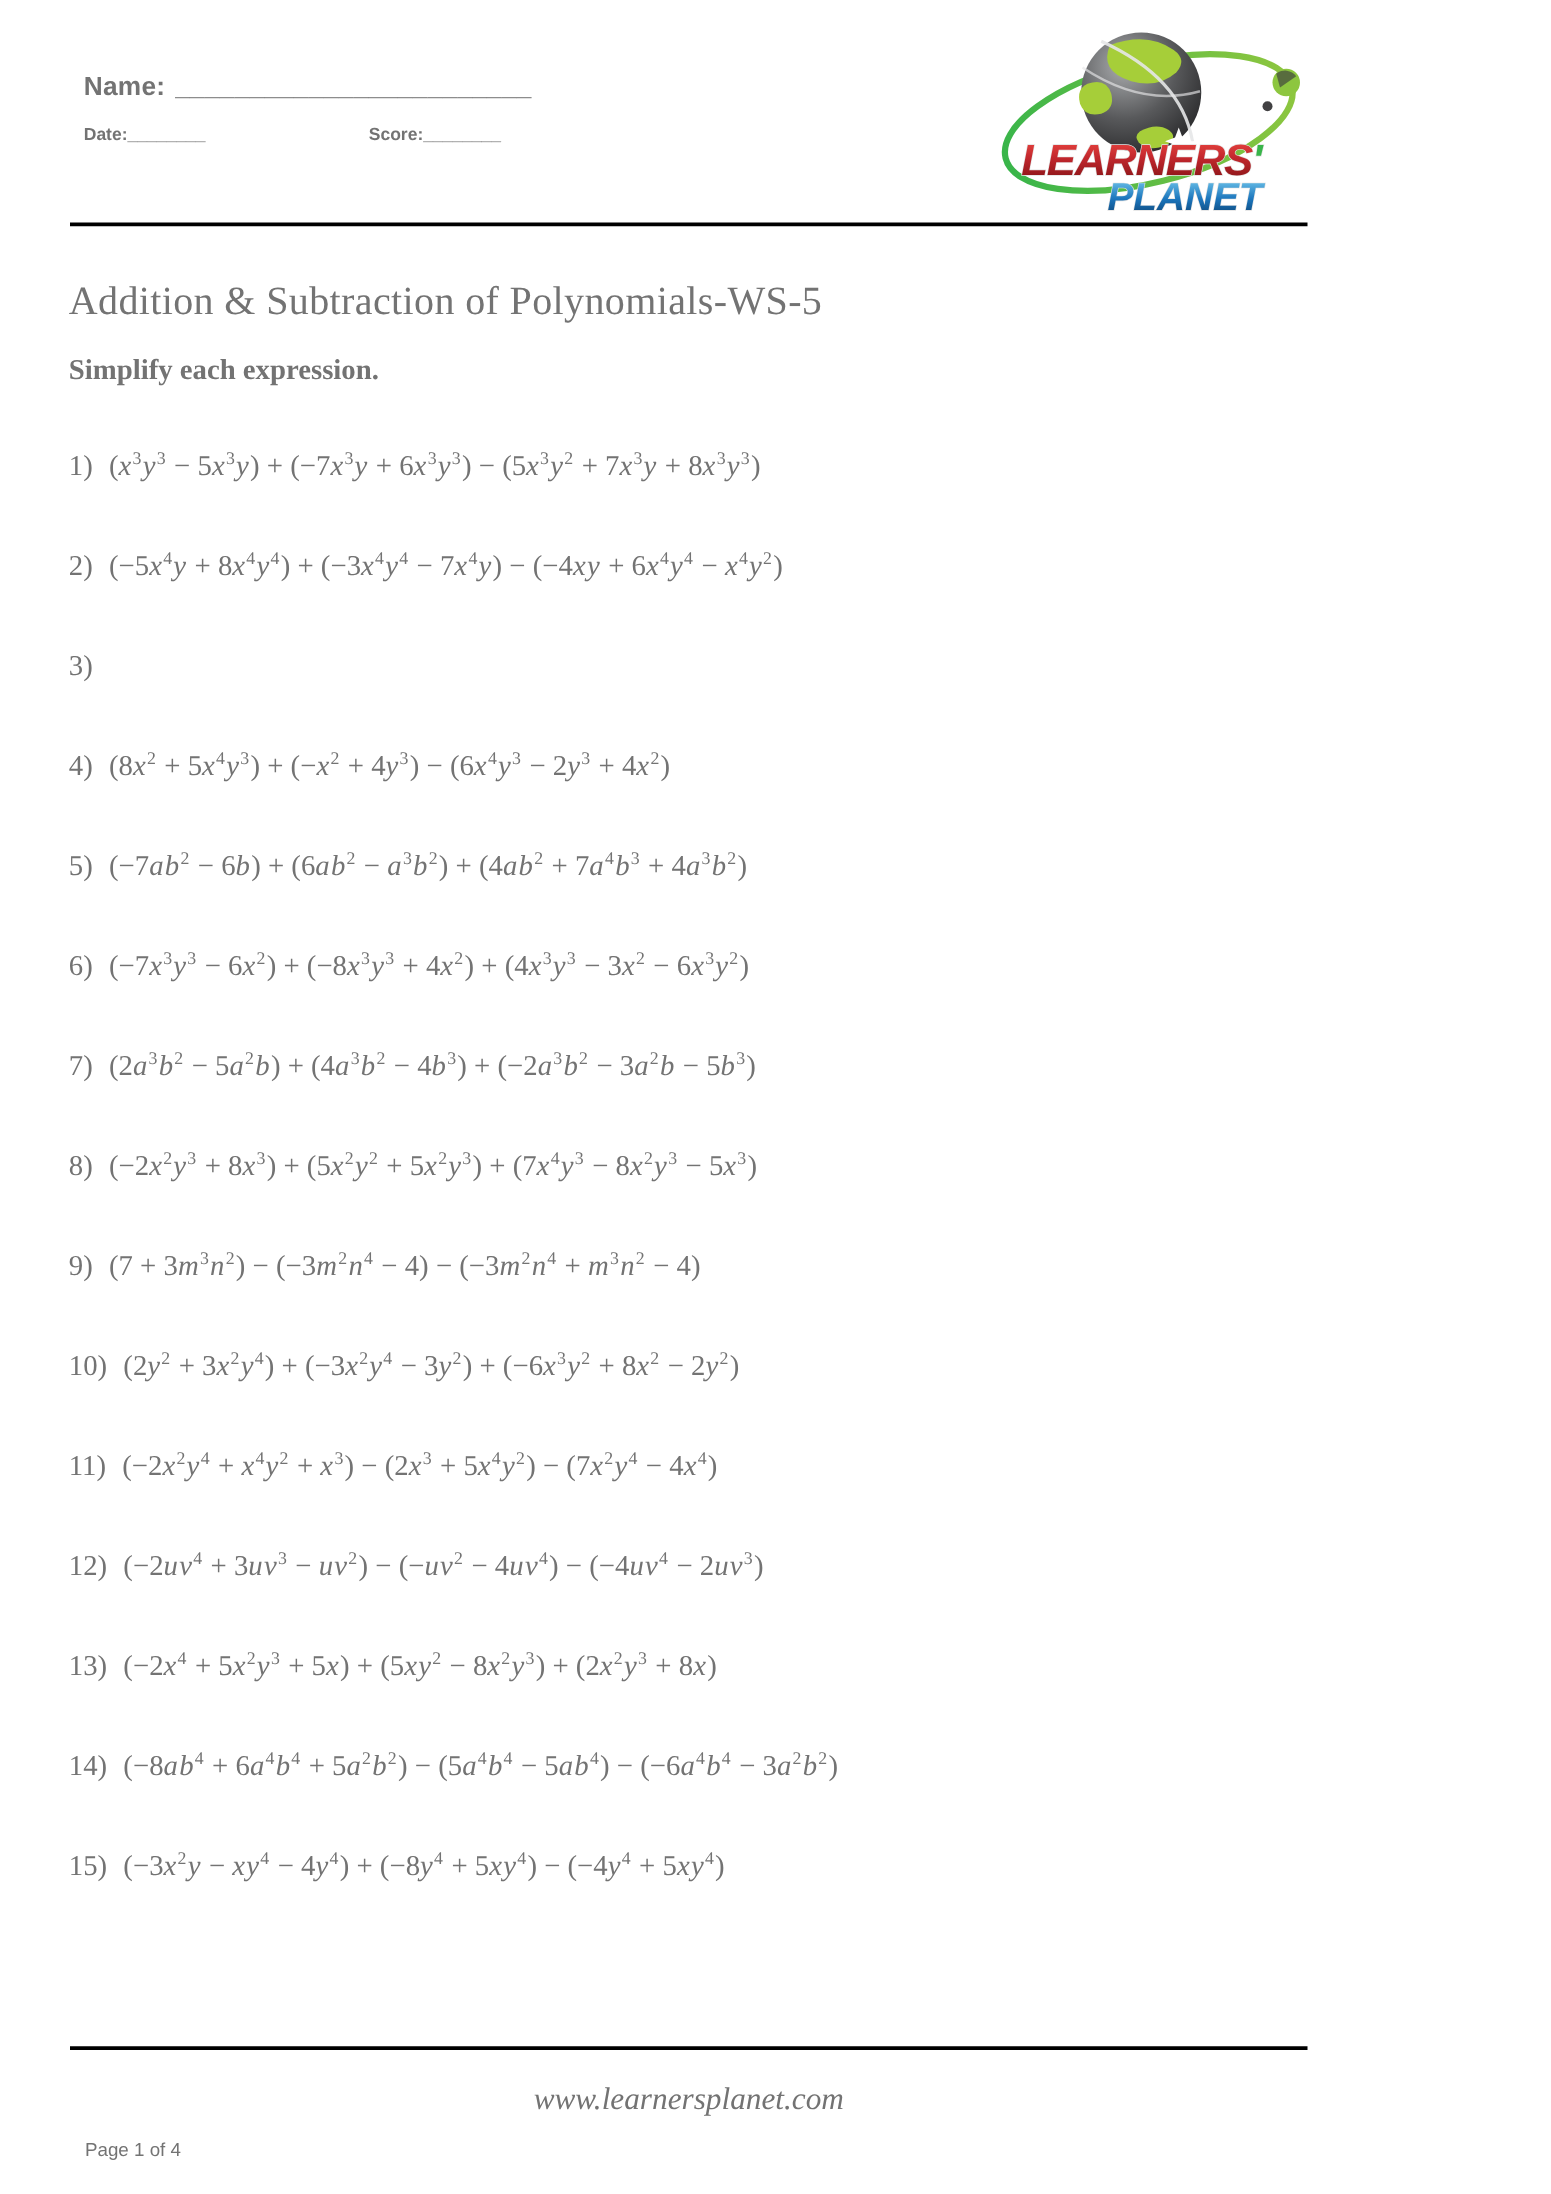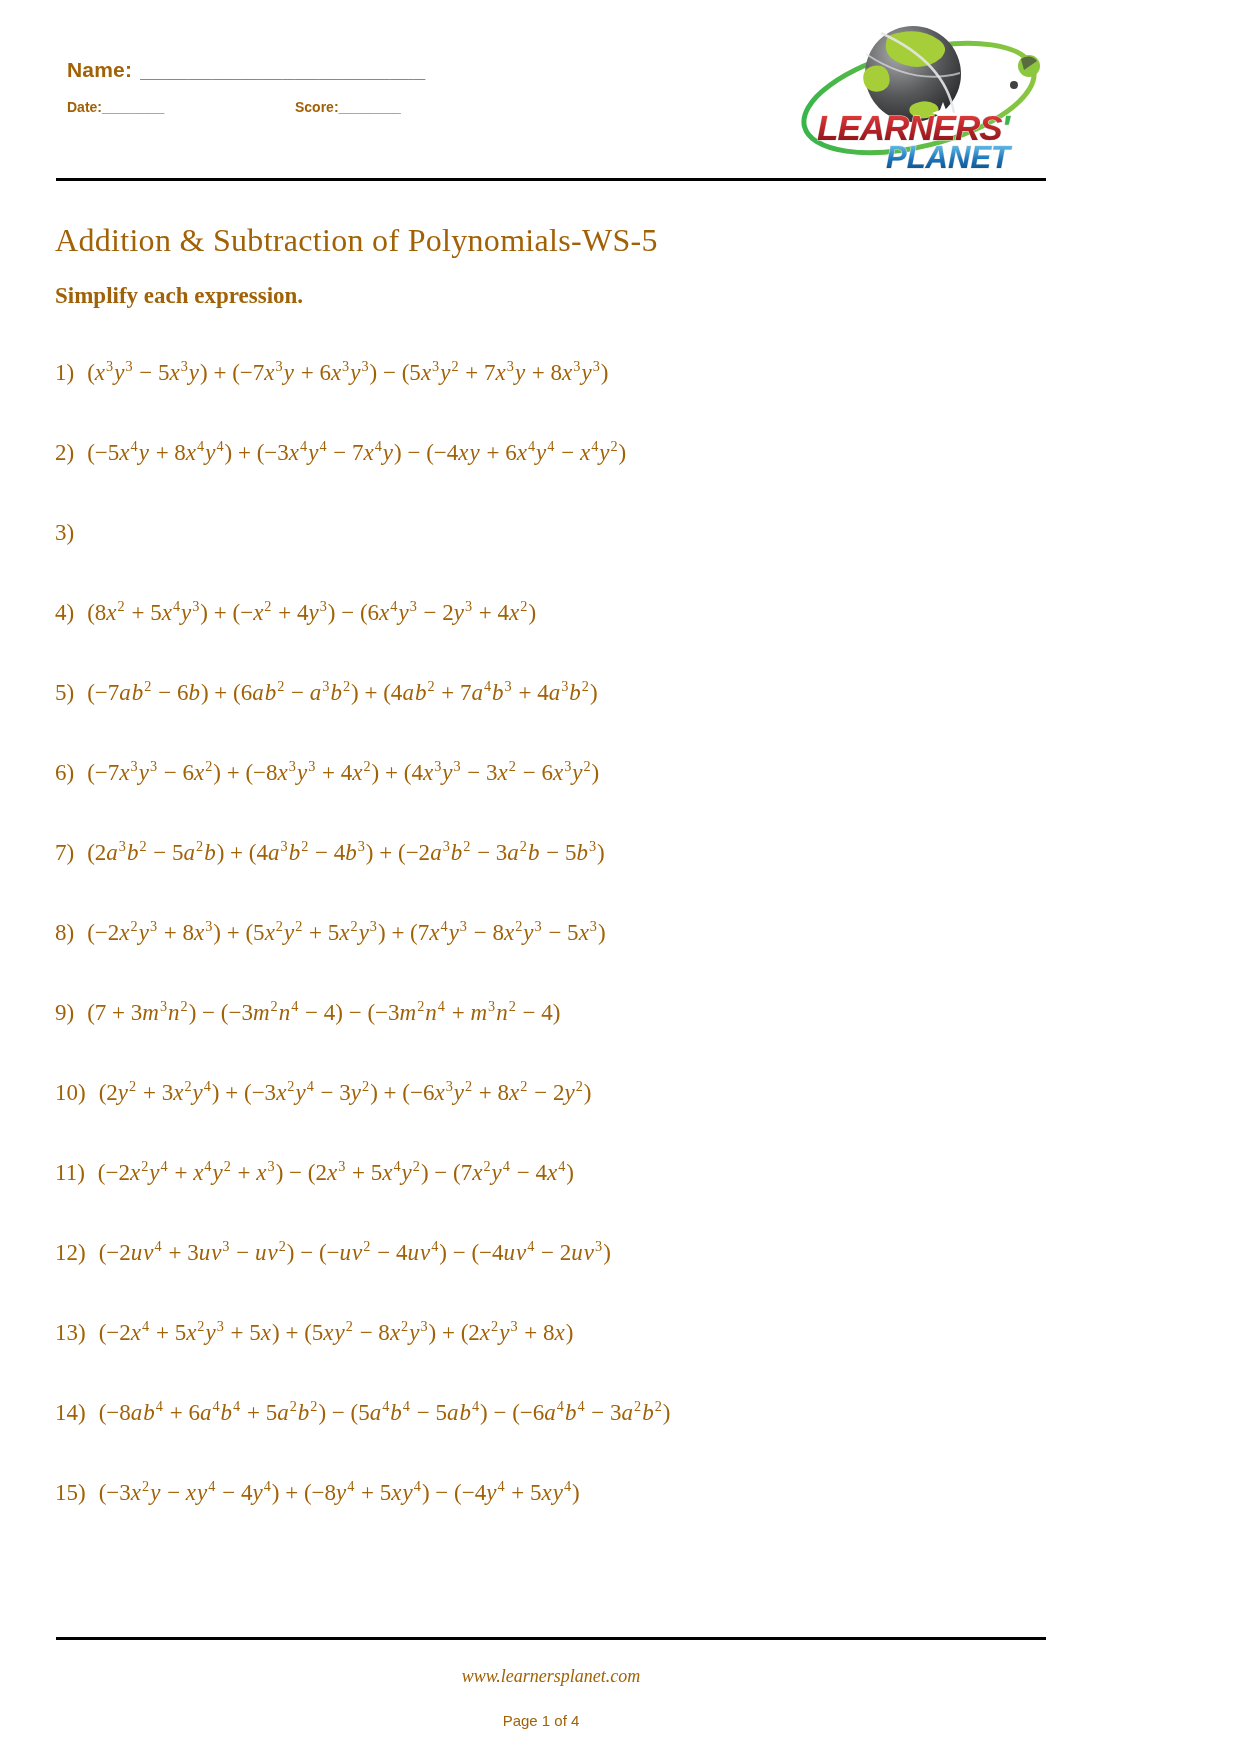--- a/index.html
+++ b/index.html
@@ -1,18 +1,18 @@
 <!DOCTYPE html>
 <html><head>
 <meta charset="utf-8">
 <style>
   html,body { margin:0; padding:0; background:#ffffff; }
   .page {
     position:relative; width:1241px; height:1755px; background:#fff;
-    font-family:"Liberation Serif", serif; color:#a16207; overflow:hidden;text-decoration:underline;
+    font-family:"Liberation Serif", serif; color:#737373; overflow:hidden;text-decoration:underline;
   }
   
   .name-row {
     position:absolute; left:67px; top:58px;
     font-family:"Liberation Sans", sans-serif; font-weight:bold; font-size:21px;
     letter-spacing:0.2px; white-space:nowrap;
   }
   .name-row .blank { margin-left:8px; }
   .date-row {
     position:absolute; left:67px; top:99px; width:600px;
@@ -31,24 +31,24 @@
   .instruction { position:absolute; left:55px; top:283px; font-size:23px; font-weight:bold;text-align:right; }
   
   .problems { position:absolute; left:55px; top:333px; width:1130px; }
   .problem { height:80px; display:flex; align-items:center; font-size:23px; white-space:nowrap; }
   .pnum { margin-right:13px; }
   .pexpr i { font-style:italic; padding-right:1px; }
   .pexpr sup { font-size:62%; line-height:0; vertical-align:super; margin-right:1px; }
   
   .footer-url {
     position:absolute; left:56px; top:1666px; width:990px; text-align:center;
-    font-style:italic; font-size:18px;
+    font-style:italic; font-size:25px;
   }
   .footer-page {
-    position:absolute; left:46px; top:1712px; width:990px; text-align:center;
+    position:absolute; left:68px; top:1712px; width:990px; text-align:left;
     font-family:"Liberation Sans", sans-serif; font-size:15px;
   }
 </style>
 </head>
 <body>
 
 <div class="page">
 
   <div class="name-row">
     <span>Name:</span><span class="blank">________________________</span>

